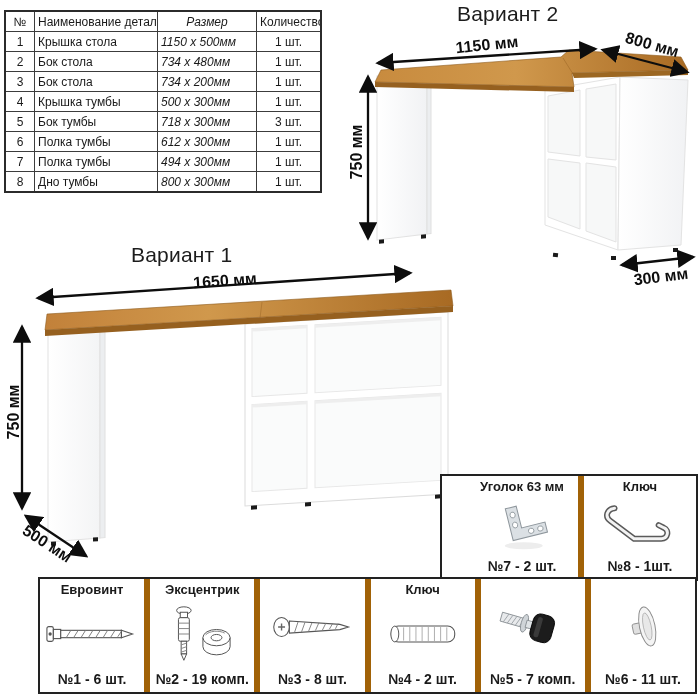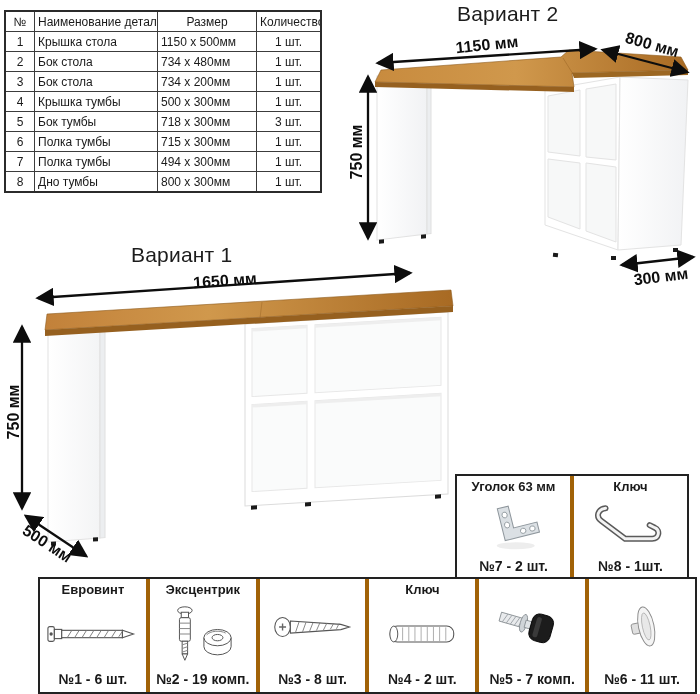--- a/index.html
+++ b/index.html
@@ -17,41 +17,41 @@
   .parts-table th,.parts-table td{
     border:1px solid #3c3c3c;
     font-size:12px;line-height:12px;
     height:17px;padding:1px 3px;
     color:#1a1a1a;font-weight:400;
     overflow:hidden;white-space:nowrap;
   }
   .parts-table{border:2px solid #2b2b2b;}
   .col-num{width:22px;text-align:center;}
   .col-name{width:116px;text-align:left;padding-left:6px;}
-  .col-size{width:92px;}
+  .col-size{width:92px;font-style:italic;}
   .col-qty{width:57px;text-align:center;}
   
   .variant-title{
     position:absolute;font-size:21px;font-weight:400;color:#1c1c1c;
     white-space:nowrap;letter-spacing:.2px;
   }
   .dim-label{
     position:absolute;font-size:16px;font-weight:700;color:#0d0d0d;
     white-space:nowrap;transform-origin:center center;
   }
   .drawing{position:absolute;}
   
   .hw-table{
     position:absolute;display:flex;background:#fff;
     border:2px solid #222;
   }
   .hw-cell{
     flex:1;display:flex;flex-direction:column;align-items:center;
     justify-content:space-between;
-    border-left:4px solid #a16207;
+    border-left:6px solid #a16207;
     padding:4px 2px 5px 2px;min-width:0;
   }
   .hw-cell:first-child{border-left:none;}
   .hw-title{
     font-size:13px;font-weight:700;text-align:center;line-height:1.12;
     color:#1a1a1a;
   }
   .hw-icon{flex:1;display:flex;align-items:center;justify-content:center;min-height:0;}
   .hw-count{font-size:14px;font-weight:700;color:#1a1a1a;white-space:nowrap;}
   svg{display:block;}
@@ -93,21 +93,21 @@
   </tr>
   <tr>
     <td class="col-num">5</td>
     <td class="col-name">Бок тумбы</td>
     <td class="col-size">718 x 300мм</td>
     <td class="col-qty">3 шт.</td>
   </tr>
   <tr>
     <td class="col-num">6</td>
     <td class="col-name">Полка тумбы</td>
-    <td class="col-size">715 x 300мм</td>
+    <td class="col-size">612 x 300мм</td>
     <td class="col-qty">1 шт.</td>
   </tr>
   <tr>
     <td class="col-num">7</td>
     <td class="col-name">Полка тумбы</td>
     <td class="col-size">494 x 300мм</td>
     <td class="col-qty">1 шт.</td>
   </tr>
   <tr>
     <td class="col-num">8</td>
@@ -233,21 +233,21 @@
     <line x1="28" y1="54" x2="400" y2="29" marker-start="url(#ah1)" marker-end="url(#ah1)"></line>
     <line x1="12" y1="83" x2="12" y2="264" marker-start="url(#ah1)" marker-end="url(#ah1)"></line>
     <line x1="16" y1="272" x2="76" y2="312" marker-start="url(#ah1)" marker-end="url(#ah1)"></line>
   </g>
 </svg>
 
 <div class="dim-label" style="left:225px;top:281px;transform:translate(-50%,-50%) rotate(-4deg);">1650 мм</div>
 <div class="dim-label" style="left:14px;top:412px;transform:translate(-50%,-50%) rotate(-90deg);">750 мм</div>
 <div class="dim-label" style="left:47px;top:544px;transform:translate(-50%,-50%) rotate(33deg);">500 мм</div>
 
-<div class="hw-table" style="left:455px;top:474px;width:230px;height:103px;">
+<div class="hw-table" style="left:440px;top:474px;width:230px;height:103px;padding-left:24px;">
   <div class="hw-cell">
     <div class="hw-title">Уголок 63 мм</div>
     <div class="hw-icon">
       <svg width="62" height="52" viewBox="0 0 72 60">
         <ellipse cx="38" cy="53" rx="22" ry="4" fill="#ededed"></ellipse>
         <g transform="rotate(-14 36 30)">
           <path d="M22,6 h13 v26 h28 v12 h-41 z" fill="#dbe0e4" stroke="#8f979d" stroke-width="1.2"></path>
           <ellipse cx="28.5" cy="15" rx="3" ry="3.4" fill="#fff" stroke="#8f979d"></ellipse>
           <ellipse cx="28.5" cy="27" rx="3" ry="3.4" fill="#fff" stroke="#8f979d"></ellipse>
           <ellipse cx="45" cy="38" rx="3.2" ry="3" fill="#fff" stroke="#8f979d"></ellipse>

